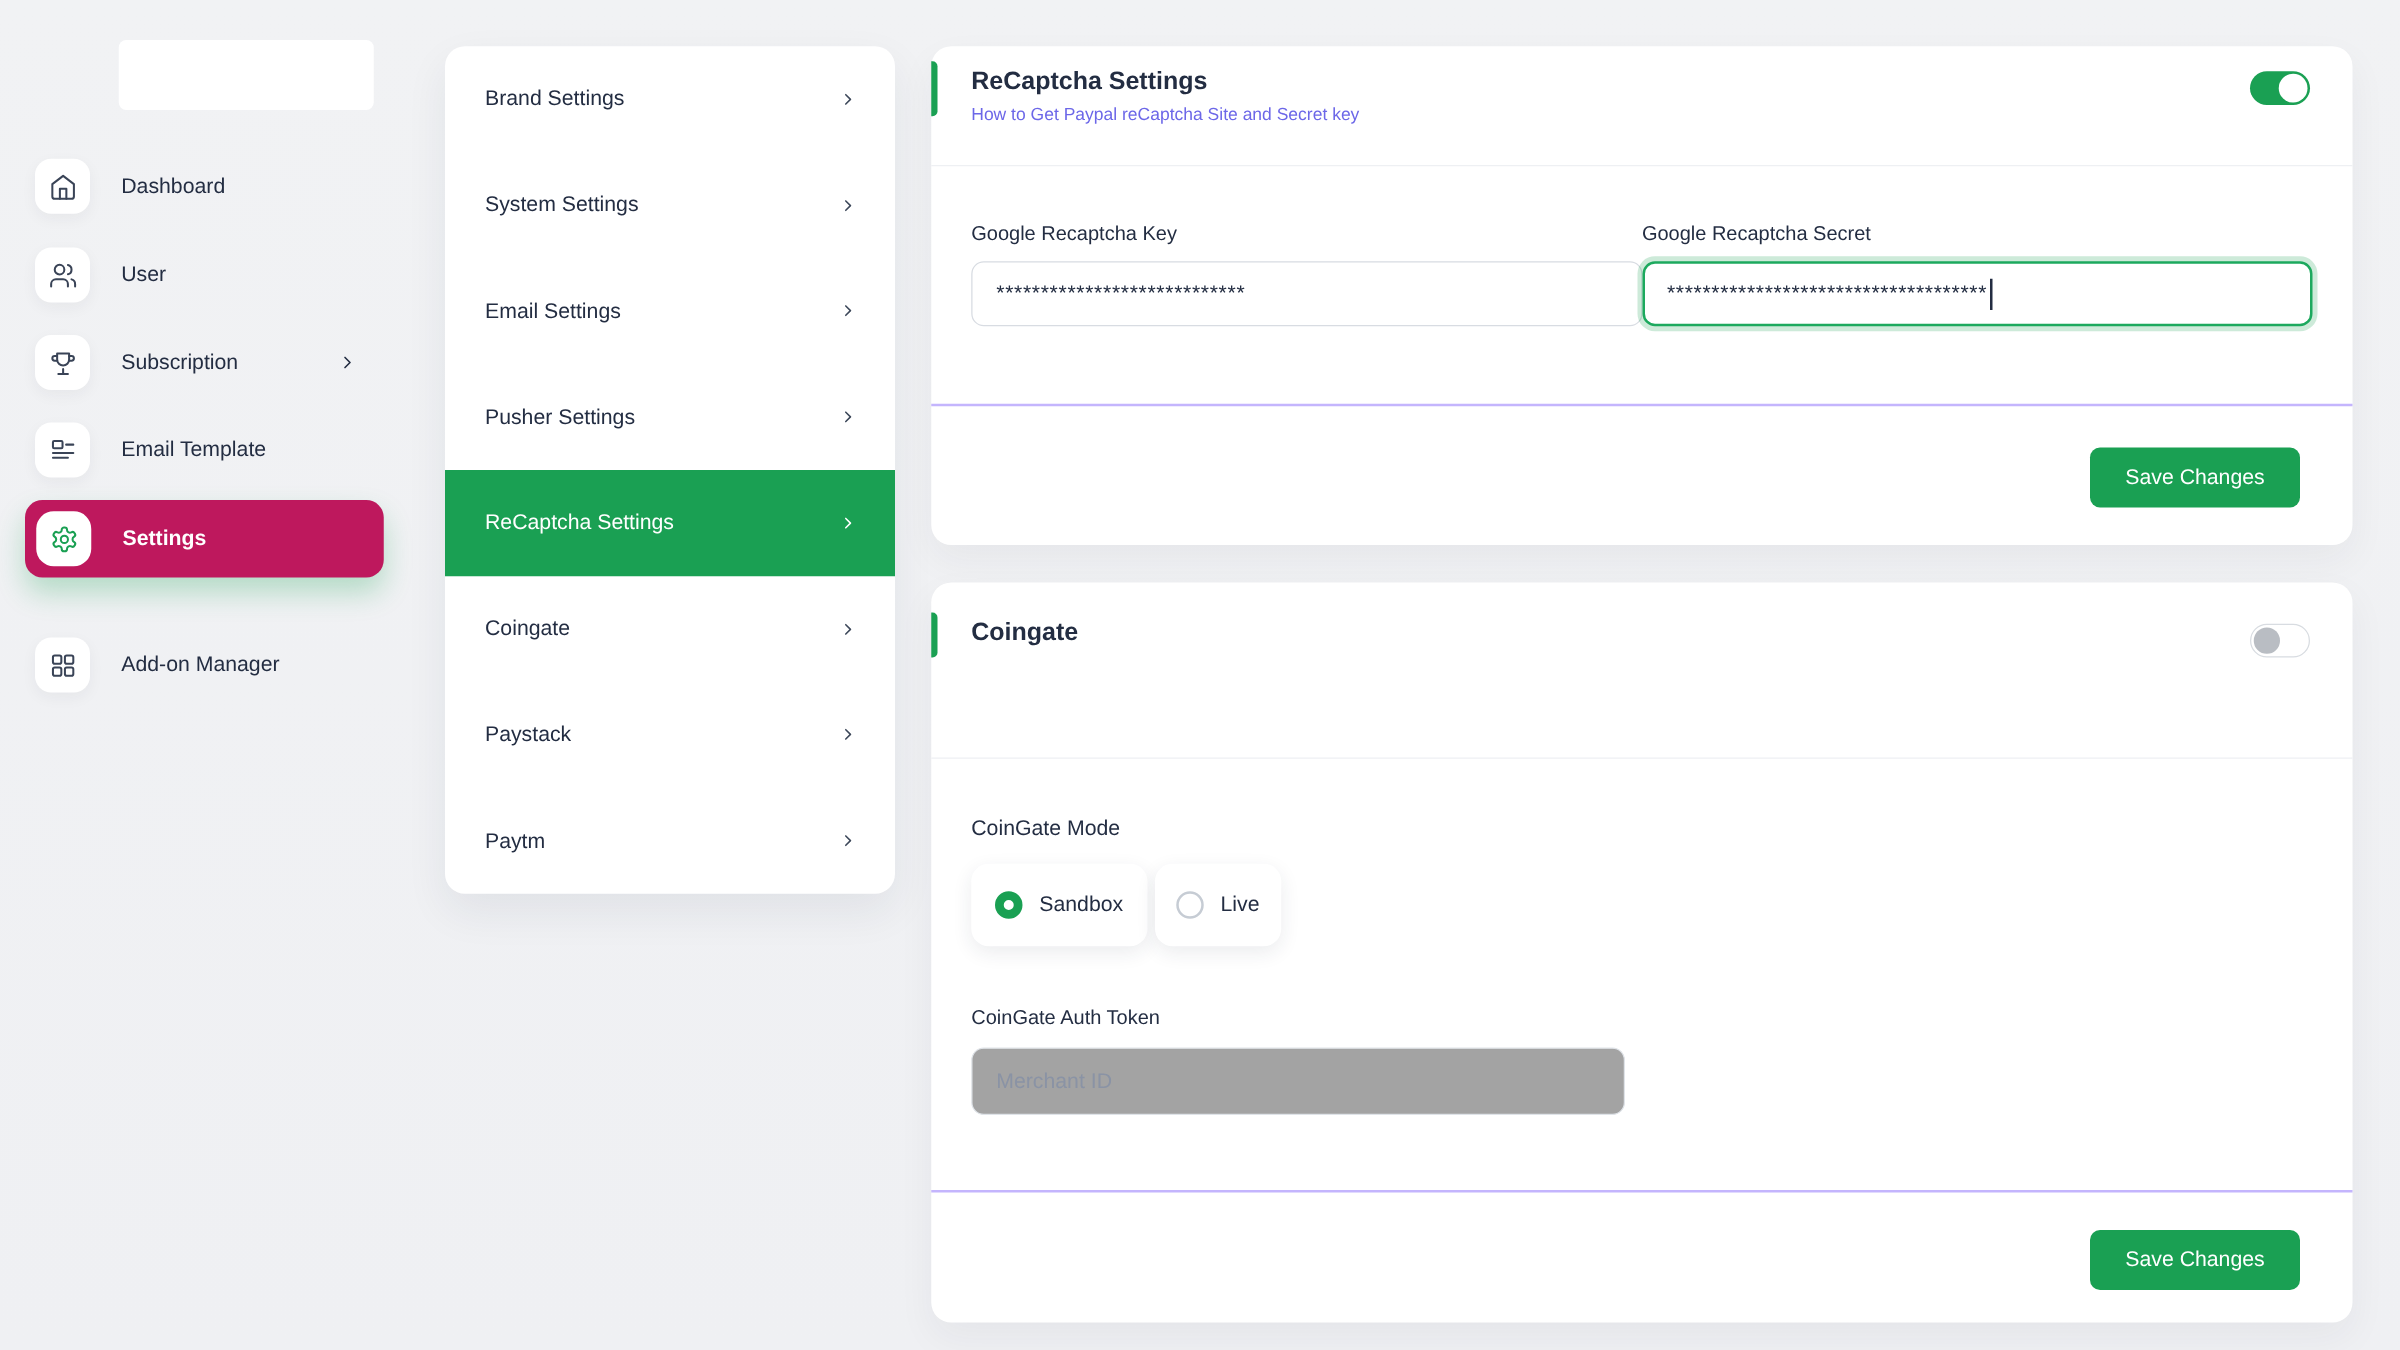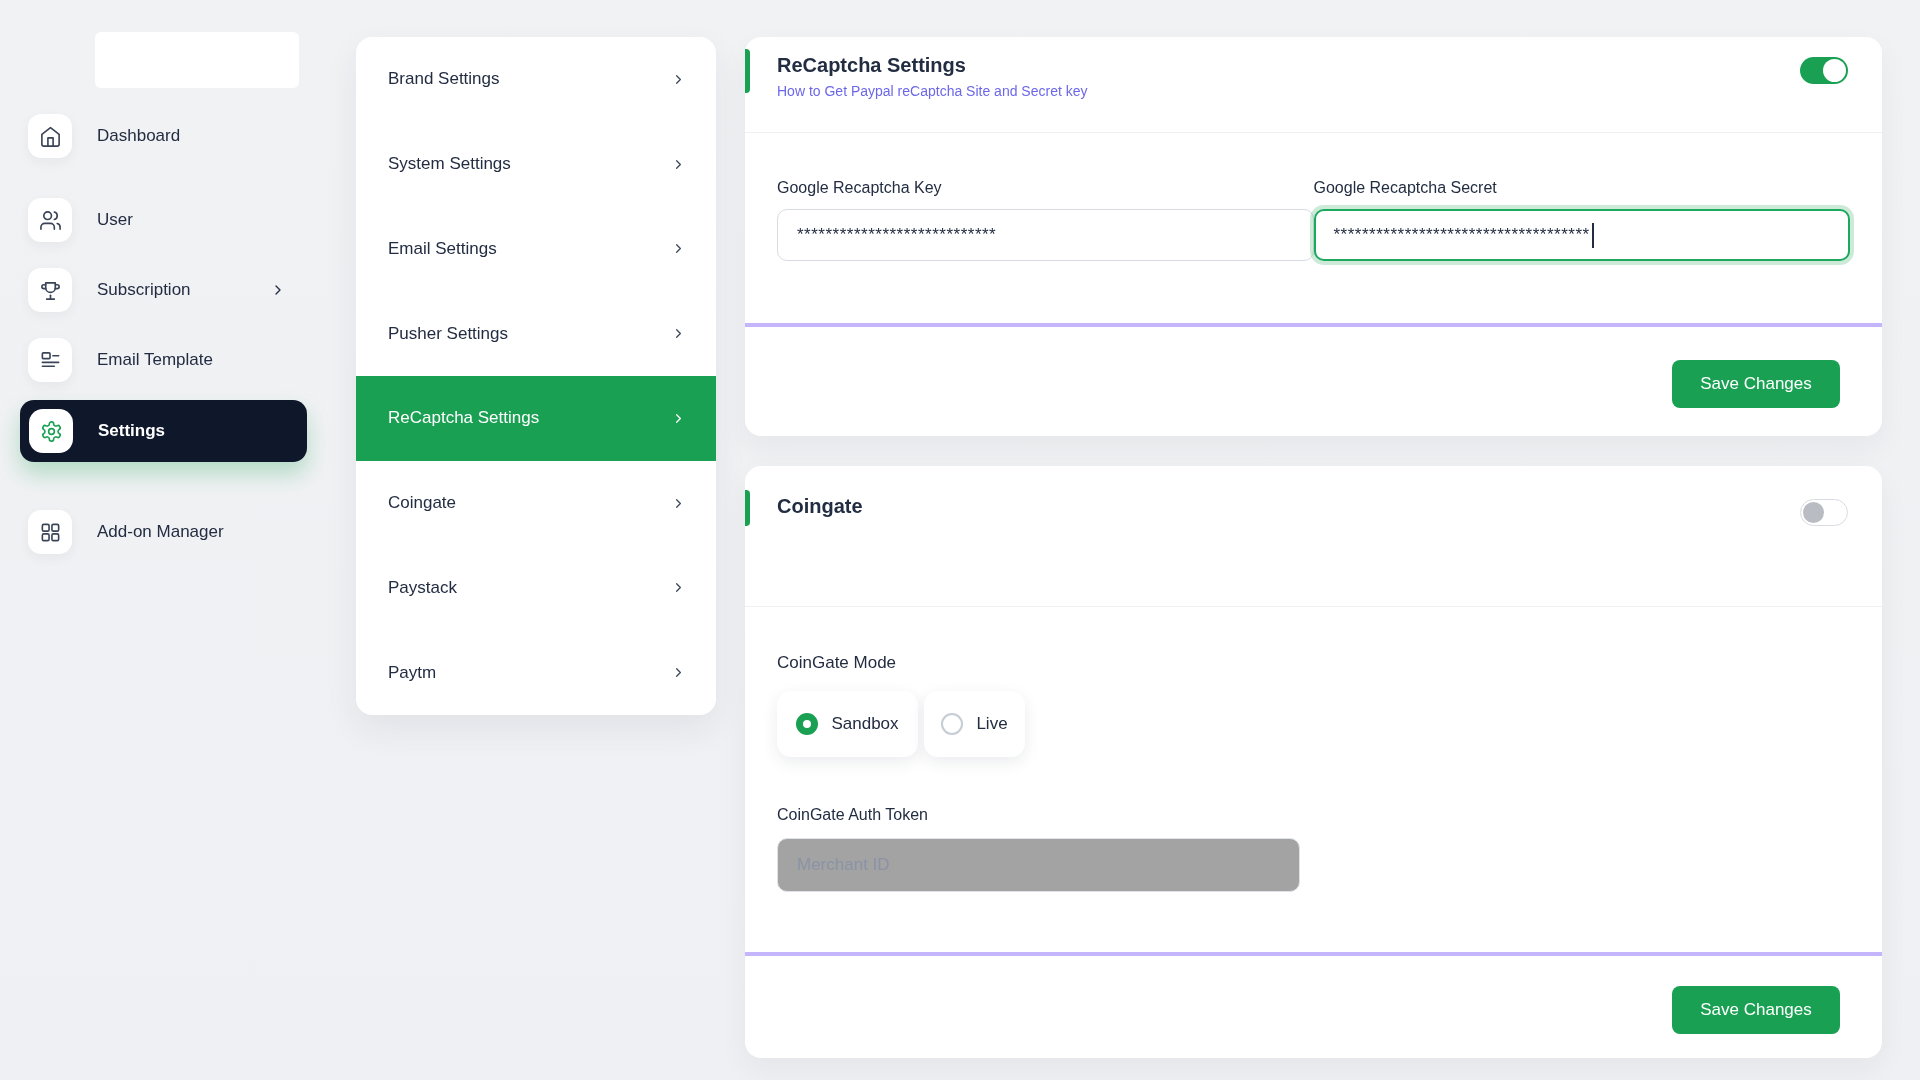--- a/index.html
+++ b/index.html
@@ -13,27 +13,27 @@
   }
 
   
   .logo-box { position:absolute; left:95px; top:32px; width:204px; height:56px; background:#ffffff; border-radius:6px; cursor:pointer; }
 
   .pnav-item { position:absolute; left:28px; width:258px; height:44px; display:flex; align-items:center; cursor:pointer; }
   .icon-box { width:44px; height:44px; background:#ffffff; border-radius:13px; display:flex; align-items:center; justify-content:center; box-shadow:0 4px 12px rgba(35,45,66,.05); flex:0 0 44px; }
   .pnav-label { margin-left:25px; font-size:17px; font-weight:500; color:#232d42; }
   .pnav-chev { margin-left:auto; color:#232d42; display:flex; }
 
-  #nav-dashboard { top:114px; }
+  #nav-dashboard { top:127px; }
   #nav-user { top:198px; }
   #nav-subscription { top:268px; }
   #nav-email-template { top:338px; }
   #nav-addon { top:510px; }
 
-  .active-pill { position:absolute; left:20px; top:400px; width:287px; height:62px; background:#0f172a; border-radius:14px; display:flex; align-items:center; box-shadow:0 12px 22px rgba(26,160,83,.28); cursor:pointer; }
+  .active-pill { position:absolute; left:20px; top:400px; width:287px; height:62px; background:#be185d; border-radius:14px; display:flex; align-items:center; box-shadow:0 12px 22px rgba(26,160,83,.28); cursor:pointer; }
   .active-pill .icon-box { margin-left:9px; border-radius:14px; box-shadow:none; }
   .active-pill .pnav-label { color:#ffffff; font-weight:700; }
 
   .picon { stroke:#3a4457; }
   .picon-green { stroke:#1aa053; }
 
   
   .settings-menu { position:absolute; left:356px; top:37px; width:360px; height:678px; background:#ffffff; border-radius:16px; box-shadow:0 14px 34px rgba(35,45,66,.07); overflow:hidden; display:flex; flex-direction:column; }
   .sm-item { flex:1; display:flex; align-items:center; padding:0 30px 0 32px; font-size:17px; color:#232d42; cursor:pointer; }
   .sm-item .chev { margin-left:auto; color:#3c4759; display:flex; }
@@ -64,21 +64,21 @@
   .toggle.off::after { content:""; position:absolute; top:2px; left:2px; width:21px; height:21px; border-radius:50%; background:#b9bdc3; }
 
   #card-recaptcha .card-body { padding:46px 32px 0; display:grid; grid-template-columns:1fr 1fr; }
   .field-label { font-size:16px; font-weight:500; color:#232d42; margin-bottom:12px; }
 
   .text-input { width:100%; height:52px; border:1px solid #d8dce2; border-radius:10px; padding:0 19px; font-size:17px; color:#232d42; background:#ffffff; font-family:inherit; display:flex; align-items:center; }
   input.text-input { letter-spacing:0.5px; }
   .text-input.focused { border:2px solid #1ca95e; box-shadow:0 0 0 4px rgba(26,160,83,.22); padding:0 18px; letter-spacing:0.5px; }
   .caret { display:inline-block; width:2px; height:25px; background:#232d42; margin-left:2px; }
 
-  .card-footer { position:absolute; left:0; right:0; bottom:0; border-top:4px solid #c4b5fd; }
+  .card-footer { position:absolute; left:0; right:0; bottom:0; border-top:2px solid #c4b5fd; }
   #card-recaptcha .card-footer { height:113px; }
   #card-coingate  .card-footer { height:106px; }
   .save-btn { position:absolute; right:42px; width:168px; height:48px; background:#1aa053; color:#ffffff; border:none; border-radius:8px; font-size:17px; font-weight:500; font-family:inherit; cursor:pointer; }
   #card-recaptcha .save-btn { top:33px; }
   #card-coingate  .save-btn { top:30px; }
 
   
   #card-coingate .card-body { padding:46px 32px 0; }
   .mode-label { font-size:17px; color:#232d42; }
   .chip-row { display:flex; gap:6px; margin-top:18px; }

